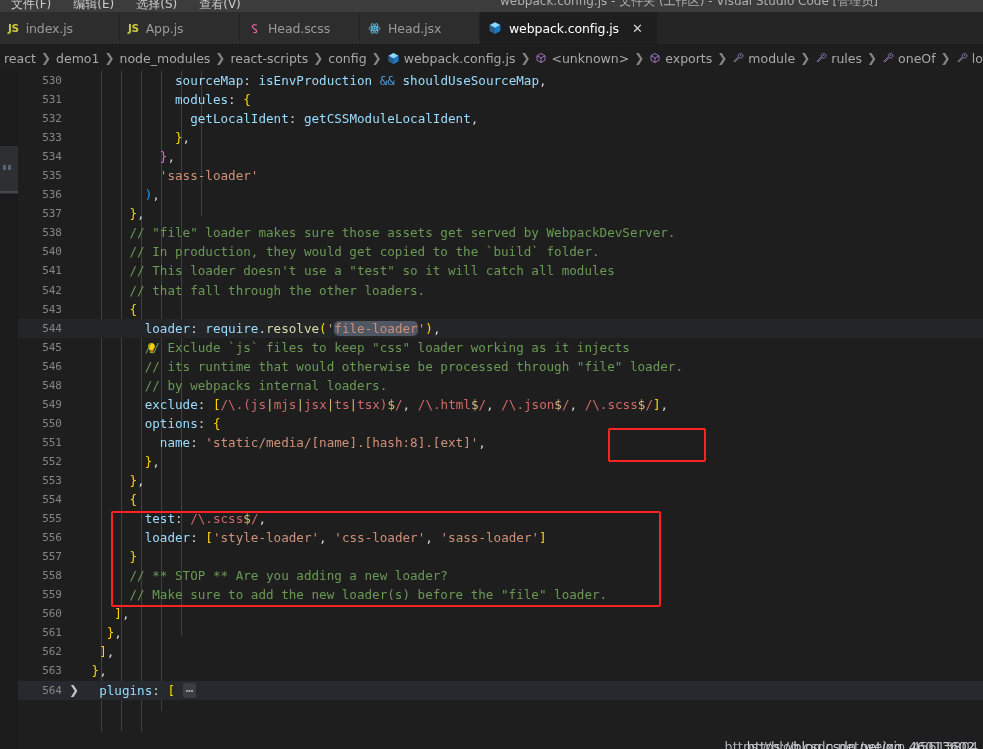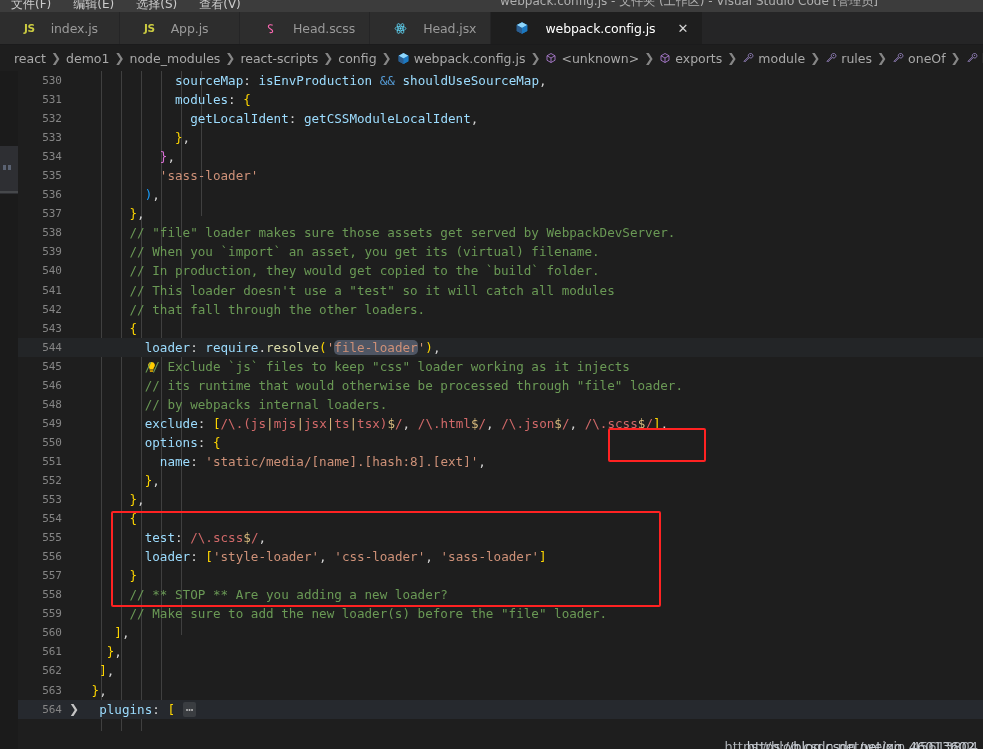--- a/index.html
+++ b/index.html
@@ -54,22 +54,22 @@
     position: absolute; top: 12px; left: 0;
     width: 983px; height: 33px;
     background: #252526;
     display: flex;
     align-items: stretch;
     border-bottom: 1px solid #1b1b1c;
   }
   .tab {
     display: flex;
     align-items: center;
-    gap: 16px;
-    padding: 0 14px 0 24px;
+    gap: 7px;
+    padding: 0 14px 0 8px;
     min-width: 120px;
     background: #2d2d2d;
     border-right: 1px solid #252526;
     font-family: "DejaVu Sans", "Liberation Sans", sans-serif;
     font-size: 12.5px;
     color: #9a9a9a;
     cursor: pointer;
     position: relative;
     white-space: nowrap;
   }
@@ -94,21 +94,21 @@
   }
   .icon-svg { display: block; }
 
   
   .breadcrumb {
     position: absolute; top: 45px; left: 0;
     width: 983px; height: 26px;
     background: #1e1e1e;
     display: flex;
     align-items: center;
-    padding-left: 14px;
+    padding-left: 4px;
     font-family: "DejaVu Sans", "Liberation Sans", sans-serif;
     font-size: 12.5px;
     color: #a9a9a9;
     white-space: nowrap;
     overflow: hidden;
   }
   .bc-item {
     display: inline-flex;
     align-items: center;
     gap: 4px;
@@ -500,24 +500,20 @@
       <div class="line">
         <span class="lnum">537</span>
         <span class="lcontent">      <span class="t-brk1">}</span><span class="t-punct">,</span></span>
       </div>
 
       <div class="line">
         <span class="lnum">538</span>
         <span class="lcontent t-com">      // "file" loader makes sure those assets get served by WebpackDevServer.</span>
       </div>
 
-      <div class="line">
-        <span class="lnum">539</span>
-        <span class="lcontent t-com">      // When you `import` an asset, you get its (virtual) filename.</span>
-      </div>
 
       <div class="line">
         <span class="lnum">540</span>
         <span class="lcontent t-com">      // In production, they would get copied to the `build` folder.</span>
       </div>
 
       <div class="line">
         <span class="lnum">541</span>
         <span class="lcontent t-com">      // This loader doesn't use a "test" so it will catch all modules</span>
       </div>

